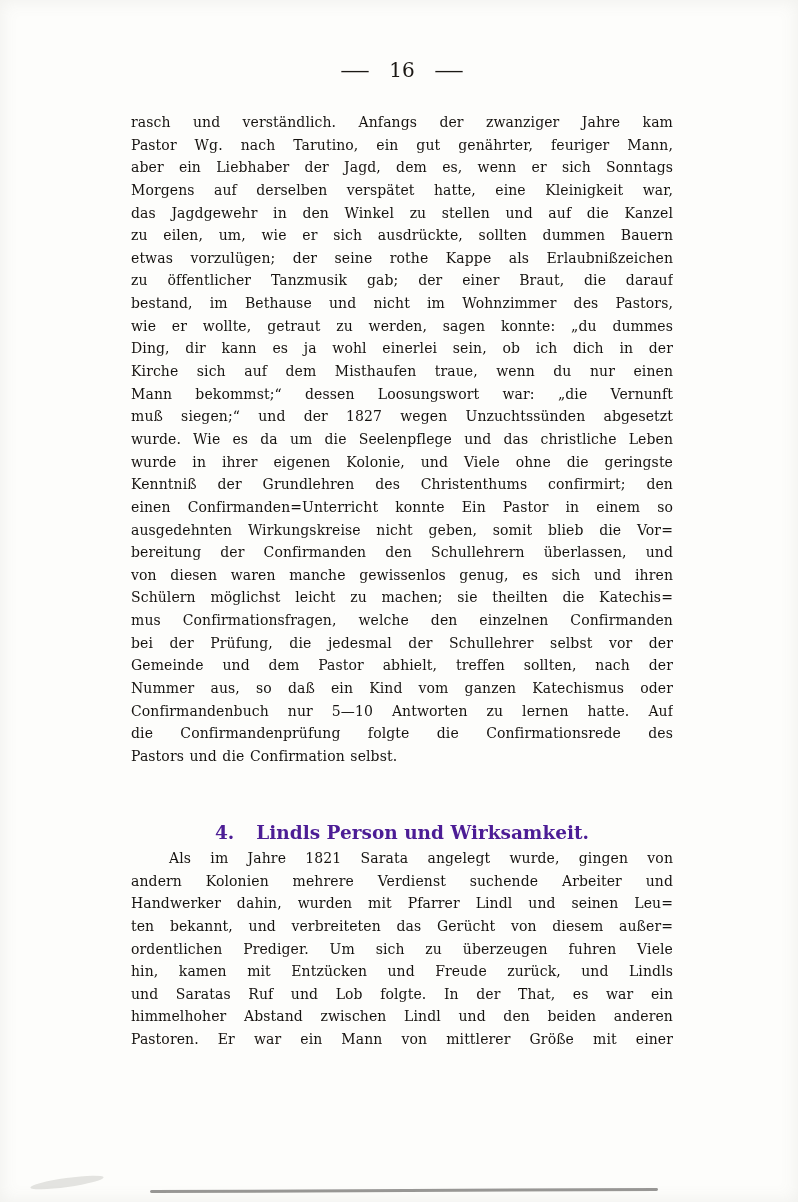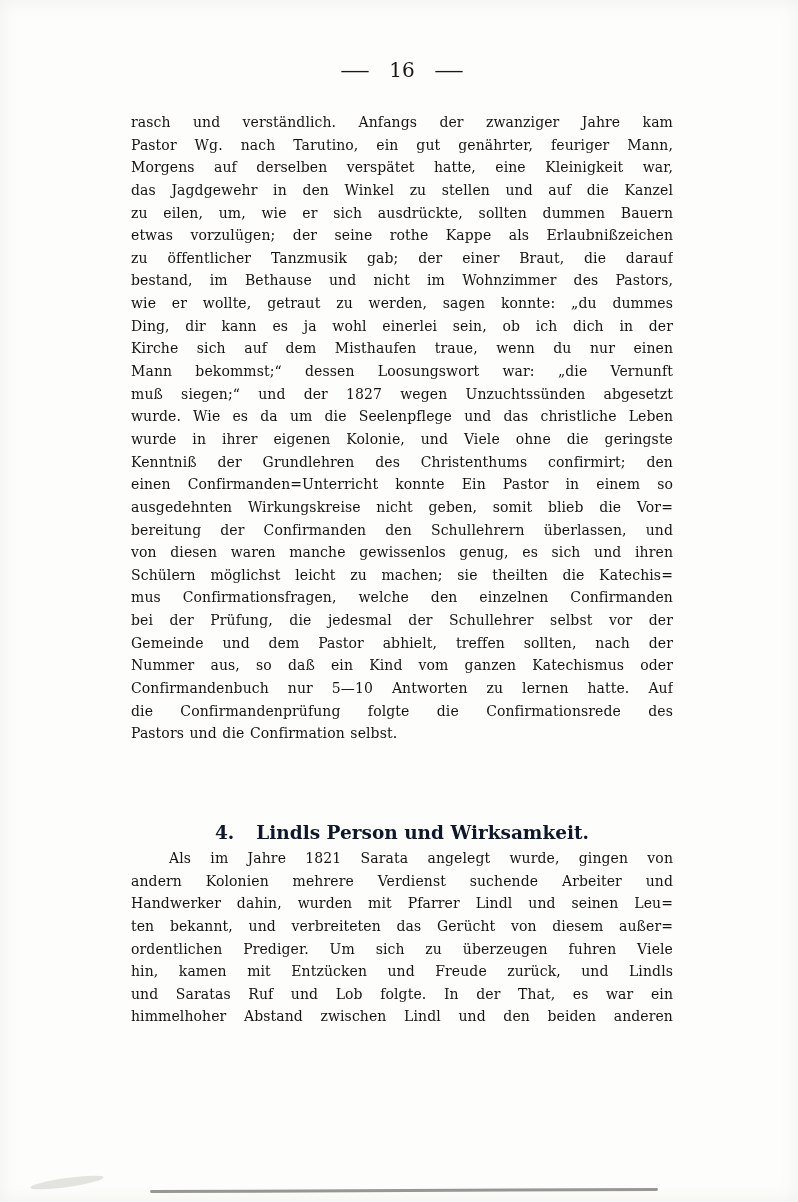--- a/index.html
+++ b/index.html
@@ -32,21 +32,21 @@
     letter-spacing:0.1px;
     word-spacing:1px;
     overflow:hidden;
     white-space:nowrap;
   }
   .line.no-stretch { text-align-last:left; }
   .line.indent { text-indent:38px; }
   .heading {
     position:absolute; top:822px; left:131px; width:542px;
     text-align:center; font-weight:bold; font-size:18.5px;
-    color:#0f172a;
+    color:#4c1d95;
   }
   .heading .hnum { margin-right:22px; }
   .artifact-bottom-line {
     position:absolute; left:150px; top:1189px; width:508px; height:3px;
     background:#454441; opacity:0.55; border-radius:2px;
     transform:rotate(-0.25deg);
   }
   .artifact-smudge {
     position:absolute; left:30px; top:1178px; width:74px; height:9px;
     background:#8a8880; opacity:0.22; border-radius:50%;
@@ -60,20 +60,21 @@
 
   <div class="pageno">
     <span class="dash">—</span>
     <span>16</span>
     <span class="dash">—</span>
   </div>
 
   <div class="textblock body1">
       <div class="line">rasch und verständlich. Anfangs der zwanziger Jahre kam</div>
       <div class="line">Pastor Wg. nach Tarutino, ein gut genährter, feuriger Mann,</div>
+      <div class="line">aber ein Liebhaber der Jagd, dem es, wenn er sich Sonntags</div>
       <div class="line">Morgens auf derselben verspätet hatte, eine Kleinigkeit war,</div>
       <div class="line">das Jagdgewehr in den Winkel zu stellen und auf die Kanzel</div>
       <div class="line">zu eilen, um, wie er sich ausdrückte, sollten dummen Bauern</div>
       <div class="line">etwas vorzulügen; der seine rothe Kappe als Erlaubnißzeichen</div>
       <div class="line">zu öffentlicher Tanzmusik gab; der einer Braut, die darauf</div>
       <div class="line">bestand, im Bethause und nicht im Wohnzimmer des Pastors,</div>
       <div class="line">wie er wollte, getraut zu werden, sagen konnte: „du dummes</div>
       <div class="line">Ding, dir kann es ja wohl einerlei sein, ob ich dich in der</div>
       <div class="line">Kirche sich auf dem Misthaufen traue, wenn du nur einen</div>
       <div class="line">Mann bekommst;“ dessen Loosungswort war: „die Vernunft</div>
@@ -101,18 +102,19 @@
 
   <div class="textblock body2">
       <div class="line indent">Als im Jahre 1821 Sarata angelegt wurde, gingen von</div>
       <div class="line">andern Kolonien mehrere Verdienst suchende Arbeiter und</div>
       <div class="line">Handwerker dahin, wurden mit Pfarrer Lindl und seinen Leu=</div>
       <div class="line">ten bekannt, und verbreiteten das Gerücht von diesem außer=</div>
       <div class="line">ordentlichen Prediger. Um sich zu überzeugen fuhren Viele</div>
       <div class="line">hin, kamen mit Entzücken und Freude zurück, und Lindls</div>
       <div class="line">und Saratas Ruf und Lob folgte. In der That, es war ein</div>
       <div class="line">himmelhoher Abstand zwischen Lindl und den beiden anderen</div>
+      <div class="line">Pastoren. Er war ein Mann von mittlerer Größe mit einer</div>
     </div>
 
   <div class="artifact-bottom-line"></div>
   <div class="artifact-smudge"></div>
 
 </div>
 
 </body></html>

